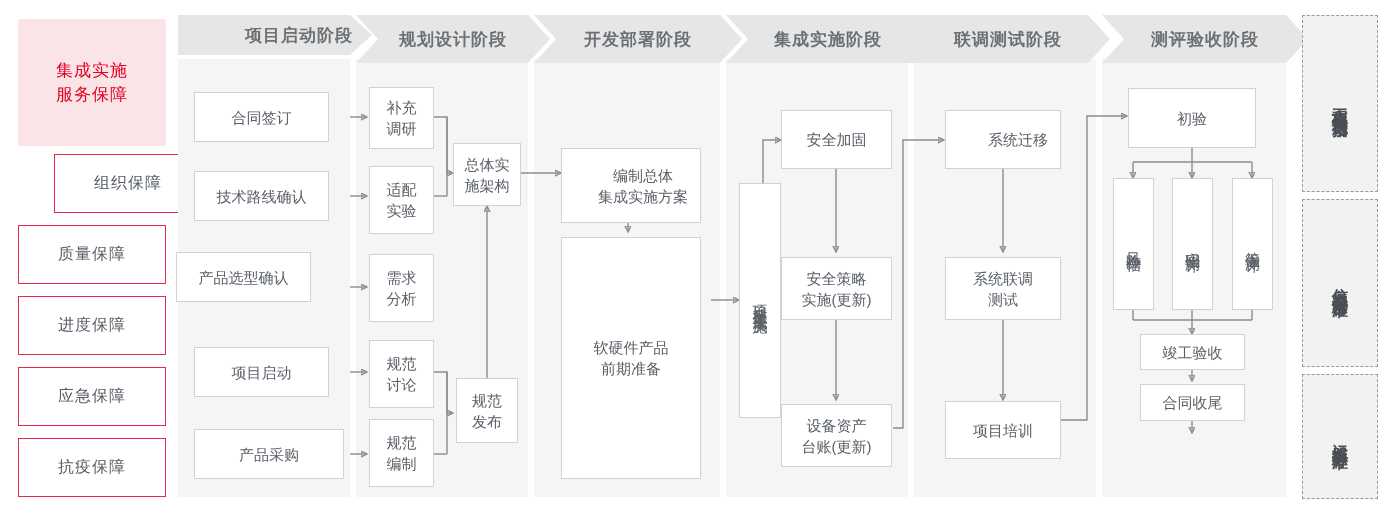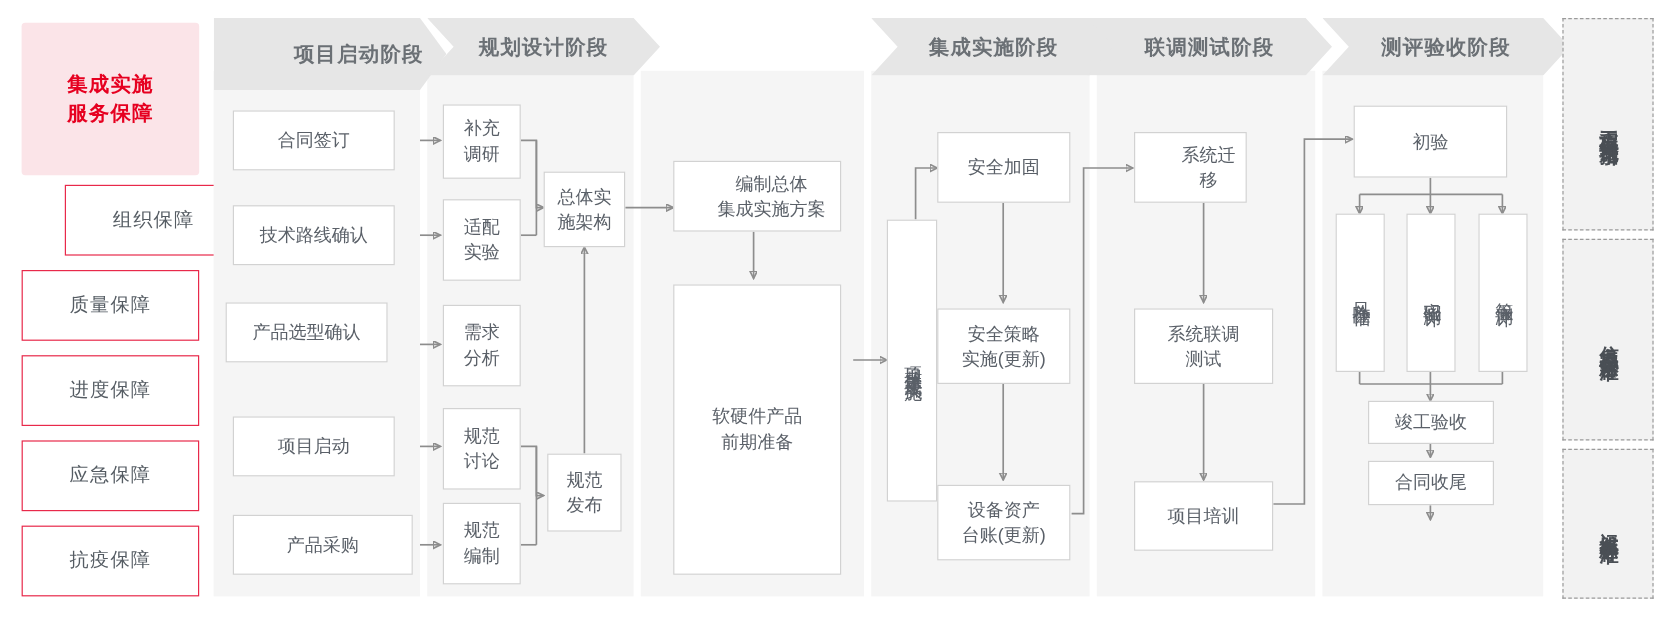--- a/index.html
+++ b/index.html
@@ -15,21 +15,21 @@
     overflow:hidden;
   }
 
   
   .abs{position:absolute;box-sizing:border-box;}
 
   
   .guar-title{
     background:#fbe4e8;
     color:#e60020;
-    font-weight:bold;
+    font-weight:normal;
     font-size:17px;
     line-height:24px;
     display:flex;
     align-items:center;
     justify-content:center;
     text-align:center;
     border-radius:3px;
     letter-spacing:1px;
   }
   .guar-title span{display:block;}
@@ -124,22 +124,23 @@
   <div class="abs guar-item" style="left:18px;top:367px;width:148px;height:59px;">应急保障</div>
   <div class="abs guar-item" style="left:18px;top:438px;width:148px;height:59px;">抗疫保障</div>
 
   <div class="abs phase-col" style="left:178px;top:59px;width:172px;height:438px;"></div>
   <div class="abs phase-col" style="left:356px;top:59px;width:172px;height:438px;"></div>
   <div class="abs phase-col" style="left:534px;top:59px;width:186px;height:438px;"></div>
   <div class="abs phase-col" style="left:726px;top:59px;width:182px;height:438px;"></div>
   <div class="abs phase-col" style="left:914px;top:59px;width:182px;height:438px;"></div>
   <div class="abs phase-col" style="left:1102px;top:59px;width:184px;height:438px;"></div>
 
-  <div class="abs phase-head first" style="left:178px;top:15px;width:194px;height:60px;padding-left:48px;">项目启动阶段</div>
+  <div class="abs phase-head first" style="left:178px;top:15px;width:194px;height:40px;padding-left:48px;">项目启动阶段</div>
   <div class="abs phase-head" style="left:356px;top:15px;width:194px;height:48px;">规划设计阶段</div>
+  <div class="abs phase-head" style="left:534px;top:15px;width:208px;height:48px;">开发部署阶段</div>
   <div class="abs phase-head" style="left:726px;top:15px;width:204px;height:48px;">集成实施阶段</div>
   <div class="abs phase-head" style="left:906px;top:15px;width:204px;height:48px;">联调测试阶段</div>
   <div class="abs phase-head" style="left:1102px;top:15px;width:206px;height:48px;">测评验收阶段</div>
 
   <svg id="wires">
     <defs>
       <marker id="ah" markerWidth="7" markerHeight="7" refX="6" refY="3" orient="auto" markerUnits="userSpaceOnUse">
         <path d="M0,0 L6,3 L0,6 z" fill="#8d8d8d" stroke="none"></path>
       </marker>
     </defs>
@@ -192,52 +193,52 @@
     <path d="M1192,310 L1192,320"></path>
     <path d="M1192,320 L1192,334" marker-end="url(#ah)"></path>
 
     <line x1="1192" y1="369" x2="1192" y2="381" marker-end="url(#ah)"></line>
 
     <line x1="1192" y1="421" x2="1192" y2="433" marker-end="url(#ah)"></line>
   </svg>
 
   <div class="abs node" style="left:194px;top:92px;width:135px;height:50px;">合同签订</div>
   <div class="abs node" style="left:194px;top:171px;width:135px;height:50px;">技术路线确认</div>
-  <div class="abs node" style="left:188px;top:252px;width:135px;height:50px;">产品选型确认</div>
+  <div class="abs node" style="left:176px;top:252px;width:135px;height:50px;">产品选型确认</div>
   <div class="abs node" style="left:194px;top:347px;width:135px;height:50px;">项目启动</div>
   <div class="abs node" style="left:194px;top:429px;width:150px;height:50px;">产品采购</div>
 
   <div class="abs node" style="left:369px;top:87px;width:65px;height:62px;white-space:pre-line;">补充
 调研</div>
   <div class="abs node" style="left:369px;top:166px;width:65px;height:68px;white-space:pre-line;">适配
 实验</div>
   <div class="abs node" style="left:369px;top:254px;width:65px;height:68px;white-space:pre-line;">需求
 分析</div>
   <div class="abs node" style="left:369px;top:340px;width:65px;height:68px;white-space:pre-line;">规范
 讨论</div>
   <div class="abs node" style="left:369px;top:419px;width:65px;height:68px;white-space:pre-line;">规范
 编制</div>
   <div class="abs node" style="left:453px;top:143px;width:68px;height:63px;white-space:pre-line;">总体实
 施架构</div>
   <div class="abs node" style="left:456px;top:378px;width:62px;height:65px;white-space:pre-line;">规范
 发布</div>
 
-  <div class="abs node" style="left:561px;top:134px;width:140px;height:59px;white-space:pre-line;padding-left:26px;">编制总体
+  <div class="abs node" style="left:561px;top:148px;width:140px;height:75px;white-space:pre-line;padding-left:26px;">编制总体
 集成实施方案</div>
   <div class="abs node" style="left:561px;top:237px;width:140px;height:242px;white-space:pre-line;">软硬件产品
 前期准备</div>
 
   <div class="abs node vert" style="left:739px;top:183px;width:42px;height:235px;">项目整体集成实施</div>
   <div class="abs node" style="left:781px;top:110px;width:111px;height:59px;">安全加固</div>
   <div class="abs node" style="left:781px;top:257px;width:111px;height:63px;white-space:pre-line;">安全策略
 实施(更新)</div>
   <div class="abs node" style="left:781px;top:404px;width:111px;height:63px;white-space:pre-line;">设备资产
 台账(更新)</div>
 
-  <div class="abs node" style="left:945px;top:110px;width:94px;height:59px;padding-left:32px;">系统迁移</div>
+  <div class="abs node" style="left:945px;top:110px;width:116px;height:59px;padding-left:32px;">系统迁移</div>
   <div class="abs node" style="left:945px;top:257px;width:116px;height:63px;white-space:pre-line;">系统联调
 测试</div>
   <div class="abs node" style="left:945px;top:401px;width:116px;height:58px;">项目培训</div>
 
   <div class="abs node" style="left:1128px;top:88px;width:128px;height:60px;">初验</div>
   <div class="abs node vert" style="left:1113px;top:178px;width:41px;height:132px;">风险评估</div>
   <div class="abs node vert" style="left:1172px;top:178px;width:41px;height:132px;">密码测评</div>
   <div class="abs node vert" style="left:1232px;top:178px;width:41px;height:132px;">等保测评</div>
   <div class="abs node" style="left:1140px;top:384px;width:105px;height:37px;">合同收尾</div>
   <div class="abs node" style="left:1140px;top:334px;width:105px;height:36px;">竣工验收</div>

